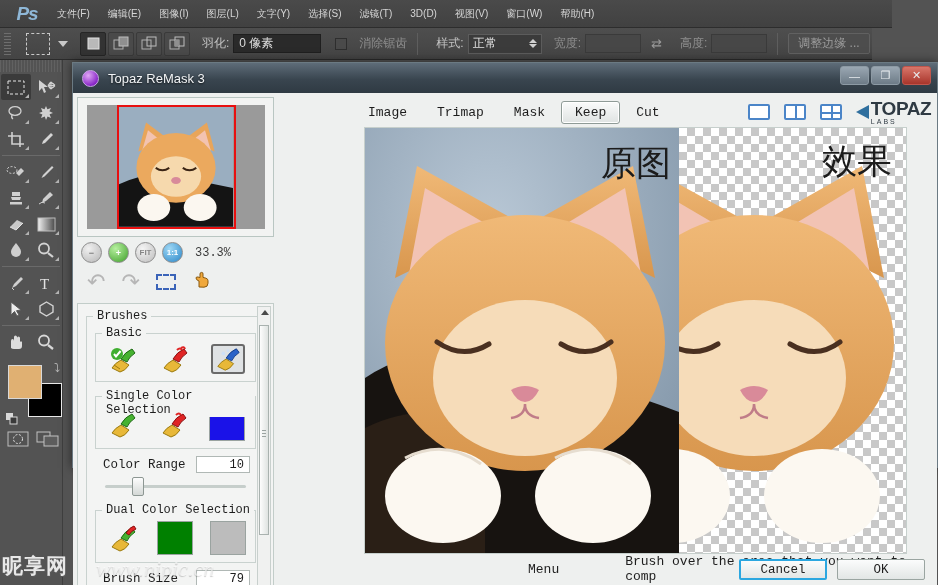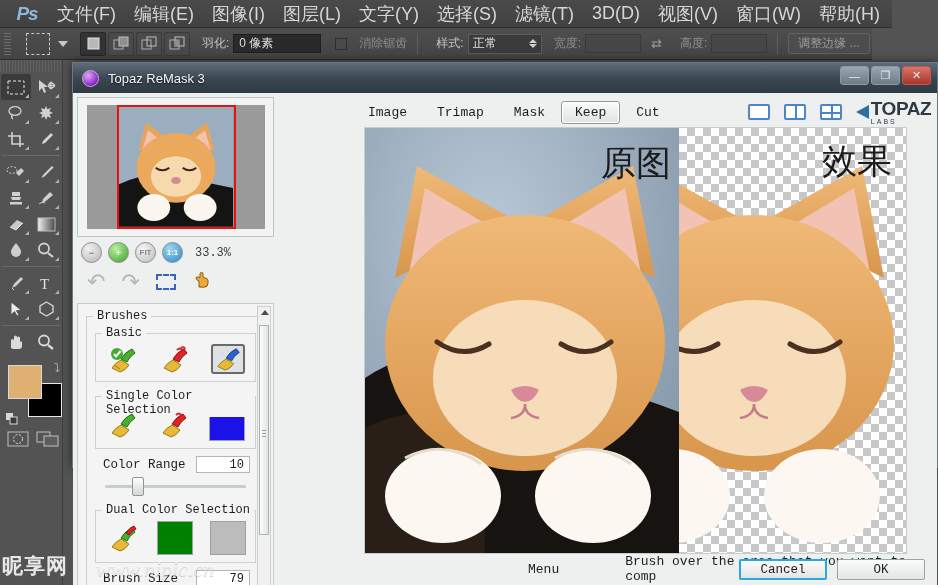--- a/index.html
+++ b/index.html
@@ -18,21 +18,21 @@
     border-bottom: 1px solid #2d2d2d;
     display: flex; align-items: center;
   }
   .ps-logo {
     width: 42px; height: 26px; margin-left: 6px;
     display: flex; align-items: center; justify-content: center;
     font-size: 19px; font-weight: bold; font-style: italic;
     color: #8fb8d8; letter-spacing: -1px;
   }
   .ps-menu-item {
-    color: #d6d6d6; font-size: 18px; padding: 3px 9px;
+    color: #d6d6d6; font-size: 10px; padding: 3px 9px;
     white-space: nowrap;
   }
 
   .ps-optionsbar {
     position: absolute; left: 0; top: 28px; width: 872px; height: 32px;
     background: linear-gradient(#4e4e4e, #444);
     border-bottom: 1px solid #2b2b2b;
     display: flex; align-items: center; gap: 4px;
   }
   .grip {

